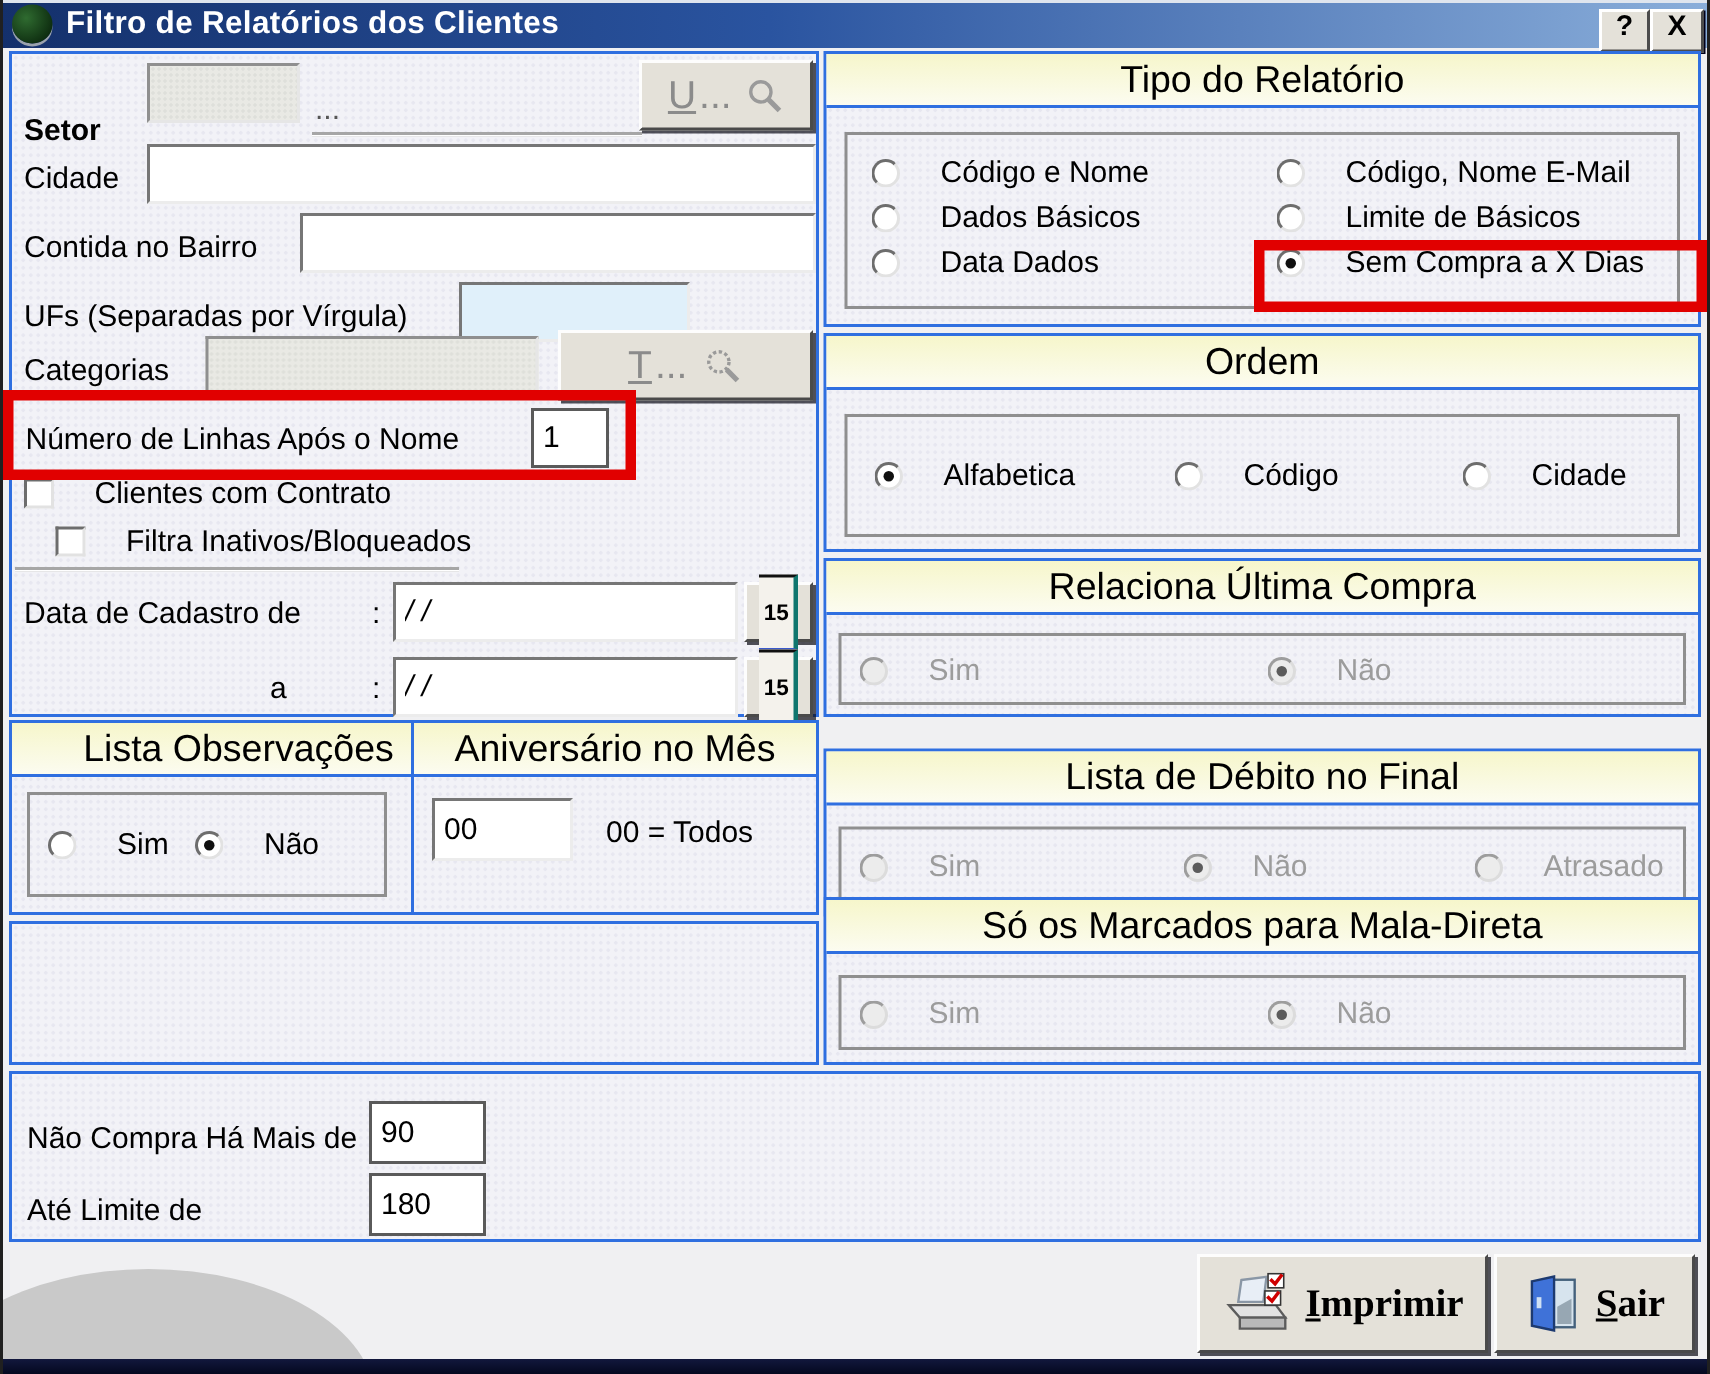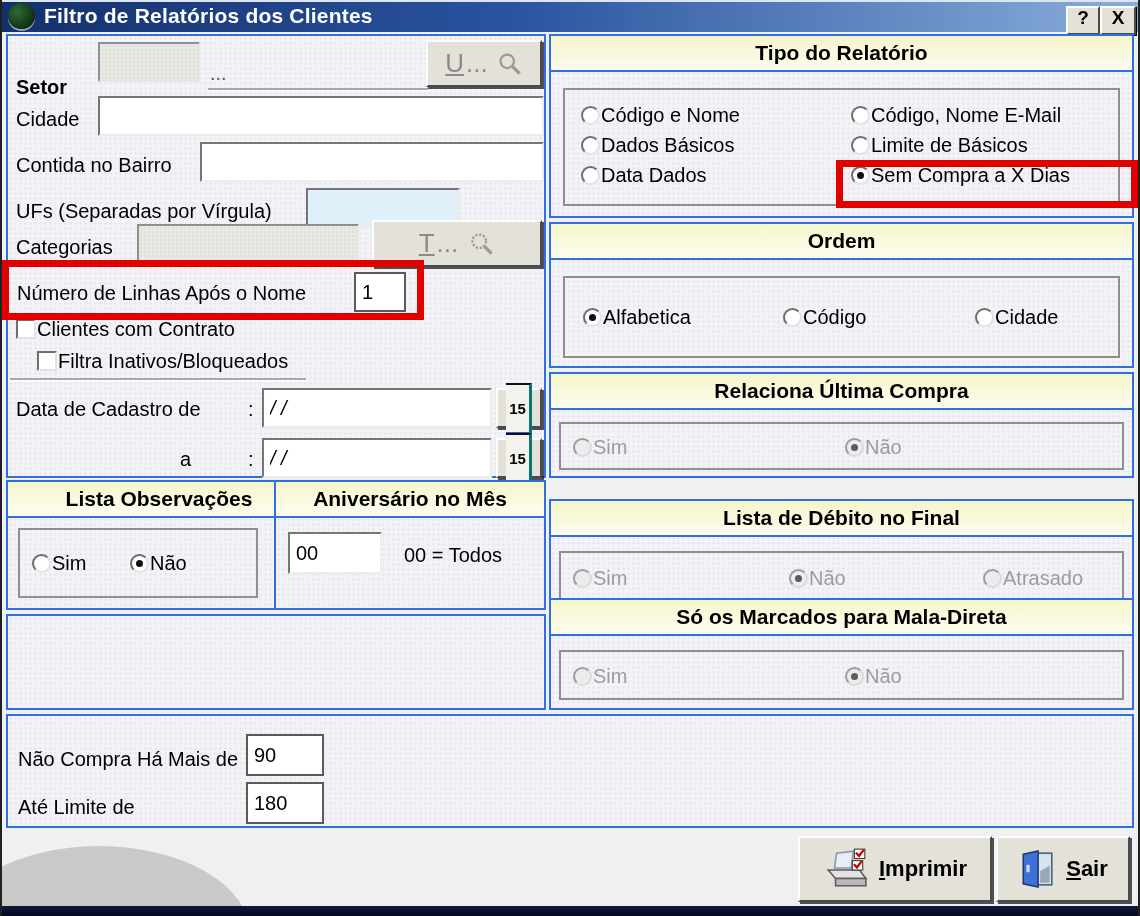--- a/index.html
+++ b/index.html
@@ -15,44 +15,44 @@
   .app-icon{position:absolute;left:8px;top:1px;width:27px;height:26px;border-radius:50%;
     background:radial-gradient(circle at 35% 35%,#2f6b30,#0e2d10 75%);
     box-shadow:0 2px 0 #9aa2ad;}
   .title{position:absolute;left:44px;top:2px;color:#fff;font-weight:bold;font-size:21px;letter-spacing:.2px;}
   .winbtn{position:absolute;top:4px;height:25px;background:#e4e1d9;border:2px solid;
     border-color:#ffffff #4c4c4c #4c4c4c #ffffff;box-shadow:1px 1px 0 #00001a;
     font-weight:bold;font-size:19px;text-align:center;line-height:20px;cursor:default;}
   
   .panel{position:absolute;border:2px solid #2f6fe0;background-color:#f2f2f7;
     background-image:radial-gradient(#e7e7f0 1px,transparent 1.2px);background-size:5px 5px;box-sizing:border-box;}
-  .hdr{height:34px;border-bottom:2px solid #2f6fe0;text-align:center;font-weight:bold;font-size:21px;
+  .hdr{height:34px;border-bottom:2px solid #2f6fe0;text-align:center;font-weight:normal;font-size:25px;
     line-height:34px;background:linear-gradient(180deg,#f6f6cb,#fcfcf0);}
   .gbox{position:absolute;border:2px solid #8f8f8f;box-sizing:border-box;}
   .lbl{position:absolute;font-size:20px;white-space:nowrap;}
   .b{font-weight:bold;}
   .hr{position:absolute;height:2px;background:#a6a6a6;border-bottom:1px solid #fff;}
   
   .tin{position:absolute;background:#fff;border:2px solid;border-color:#767676 #ececec #ececec #767676;
     font-family:"Liberation Sans",sans-serif;font-size:20px;padding:0 6px;box-sizing:border-box;color:#000;}
   .tin.thin{border:2px solid #5a5a5a;}
   .grayfill{position:absolute;background:#e9e9e4;border:2px solid;border-color:#8f8f8f #e6e6e6 #e6e6e6 #8f8f8f;
     box-sizing:border-box;background-image:radial-gradient(#dedfda 1px,transparent 1.2px);background-size:4px 4px;}
   .bluein{background:#e0f0fa;}
   
   .btn3d{position:absolute;background:#e4e1d9;border:2px solid;border-color:#fdfdfd #4a4a4a #4a4a4a #fdfdfd;
     box-shadow:2px 2px 0 rgba(10,10,20,.7);display:flex;align-items:center;justify-content:center;
     box-sizing:border-box;cursor:default;}
   .lookup{color:#8b8b8b;font-size:26px;gap:2px;}
   .accel{text-decoration:underline;}
   .cal span{font-size:15px;font-weight:bold;line-height:17px;border-top:2px solid #111;
     border-right:3px solid #0f766e;border-bottom:1px solid #3a5acc;padding:15px 3px;background:#f4f2ec;}
-  .action{font-weight:bold;font-size:22px;gap:10px;}
-  
-  .opt{position:absolute;display:flex;align-items:center;gap:1px;font-size:20px;white-space:nowrap;height:26px;}
+  .action{font-weight:bold;font-size:26px;gap:10px;font-family:Liberation Serif, serif;}
+  
+  .opt{position:absolute;display:flex;align-items:center;gap:27px;font-size:20px;white-space:nowrap;height:26px;}
   .radio{width:19px;height:19px;border-radius:50%;background:#fff;flex:none;position:relative;
     border:2px solid;border-color:#6d6d6d #e2e2e2 #e2e2e2 #6d6d6d;box-sizing:border-box;}
   .radio.on::after{content:"";position:absolute;left:4px;top:4px;width:7px;height:7px;border-radius:50%;background:#101010;}
   .opt.dis{color:#9c9c9c;}
   .opt.dis .radio{background:#ececec;border-color:#9d9d9d #dcdcdc #dcdcdc #9d9d9d;}
   .opt.dis .radio.on::after{background:#5c5c5c;}
   .cb{width:20px;height:20px;background:#fff;flex:none;border:2px solid;
     border-color:#6d6d6d #e2e2e2 #e2e2e2 #6d6d6d;box-sizing:border-box;}
   
   .redbox{position:absolute;border:7px solid #e10000;box-sizing:border-box;z-index:40;pointer-events:none;}

